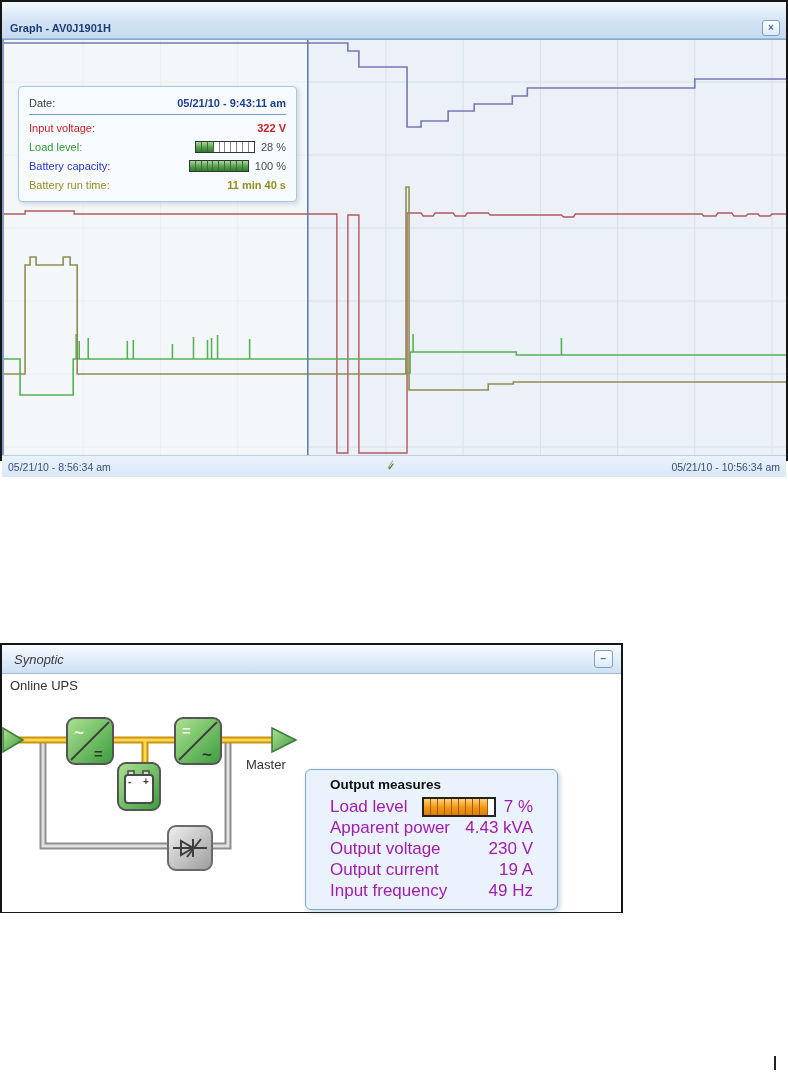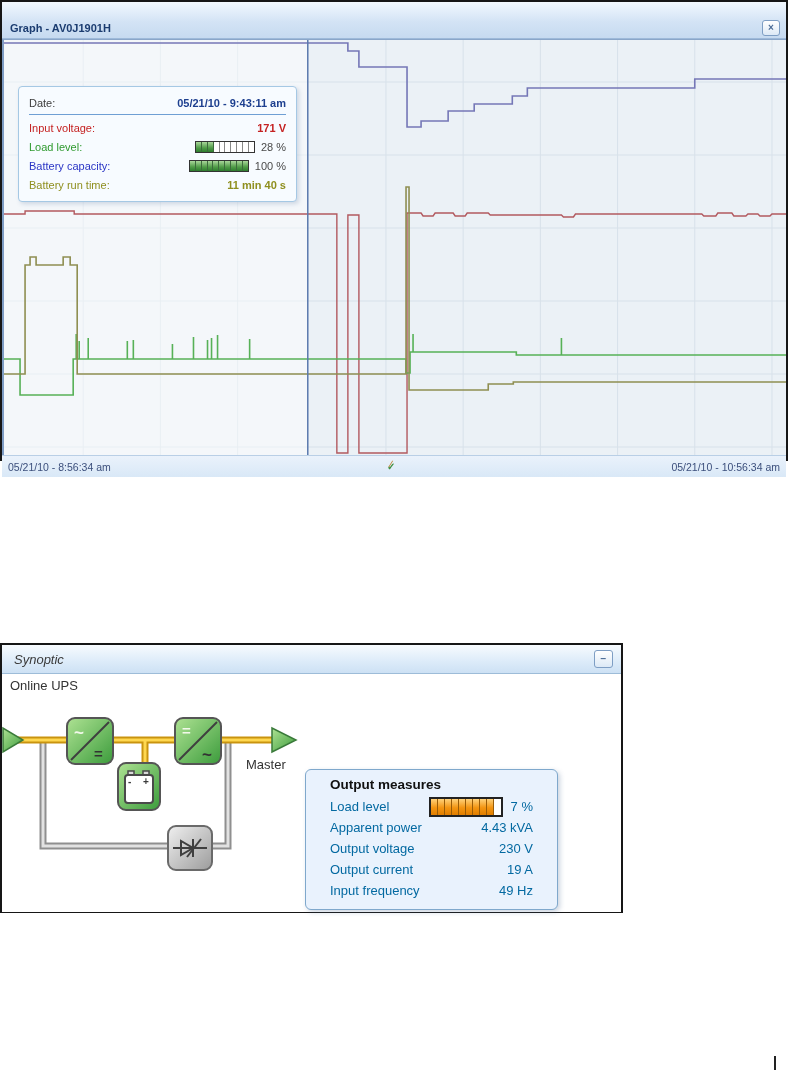--- a/index.html
+++ b/index.html
@@ -56,21 +56,21 @@
   #syn-title .winbtn{width:17px;height:16px;}
   #syn-content{position:relative;height:238px;background:#fff;}
   #online-label{position:absolute;left:8px;top:4px;font-size:13px;color:#333;}
   #syn-diagram{position:absolute;left:0;top:0;width:621px;height:238px;}
 
   
   #out-tip{position:absolute;left:303px;top:95px;width:253px;box-sizing:border-box;
            background:#e9f2fd;border:1px solid #7fa8cc;border-radius:6px;
            box-shadow:2px 2px 5px rgba(80,110,150,.3);padding:7px 24px 8px;z-index:5;}
   #out-tip .o-title{font-size:13.5px;font-weight:bold;color:#111;margin-bottom:4px;}
-  .o-row{display:flex;align-items:center;height:21px;font-size:13px;color:#0369a1;}
+  .o-row{display:flex;align-items:center;height:21px;font-size:17px;color:#a21caf;}
   .o-row .lbl{flex:1;}
   .o-row .val{text-align:right;white-space:nowrap;}
 
   #caret-artifact{position:absolute;left:774px;top:1056px;width:1.5px;height:14px;background:#222;}
 </style>
 </head>
 <body>
 
 <div class="shot" id="graph-win">
   <div class="titlebar">
@@ -117,21 +117,21 @@
       </svg>
 
     <div class="g-tip">
       <div class="t-row">
         <span class="lbl" style="color:#3c3c3c">Date:</span>
         <span class="val" style="color:#1d3f8f;font-weight:bold">05/21/10 - 9:43:11 am</span>
       </div>
       <div class="t-div"></div>
       <div class="t-row">
         <span class="lbl" style="color:#c52222">Input voltage:</span>
-        <span class="val" style="color:#c52222;font-weight:bold">171 V</span>
+        <span class="val" style="color:#c52222;font-weight:bold">322 V</span>
       </div>
       <div class="t-row">
         <span class="lbl" style="color:#2f9a2f">Load level:</span>
         <span class="bar green">
             <i class="f"></i>
             <i class="f"></i>
             <i class="f"></i>
             <i></i>
             <i></i>
             <i></i>

